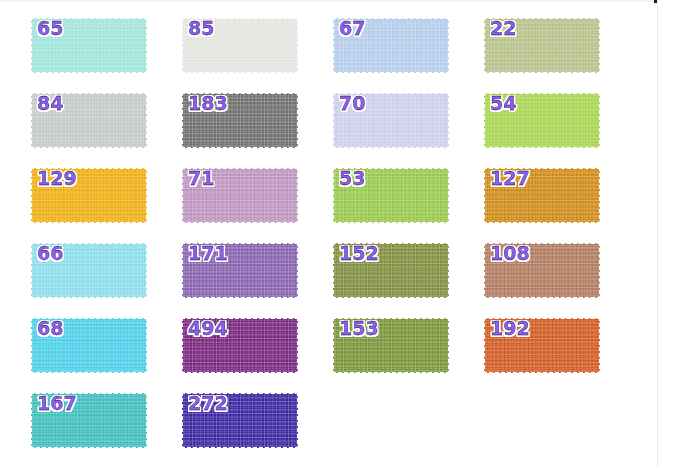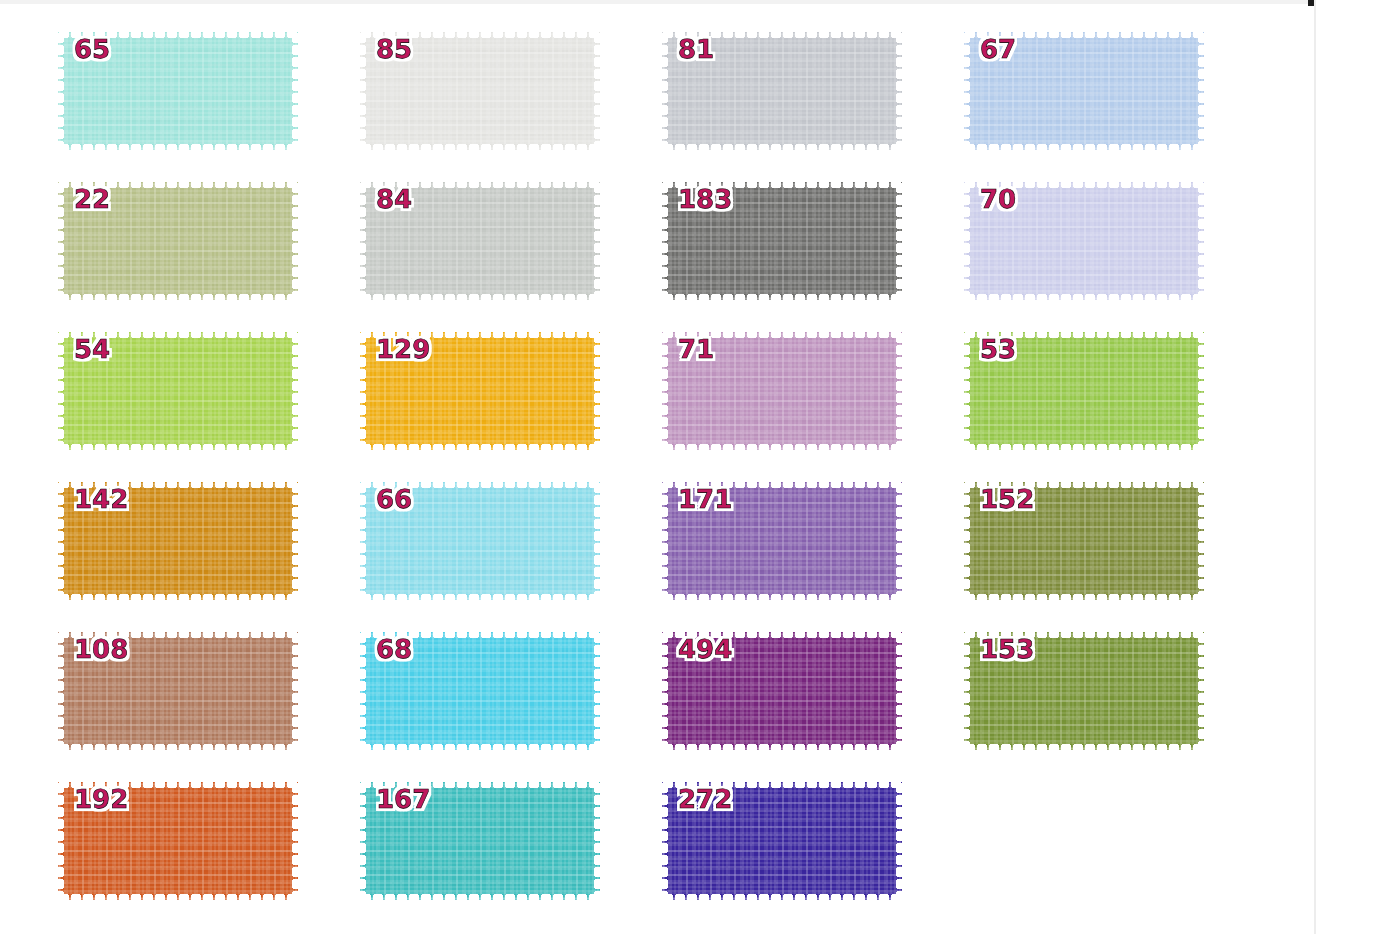--- a/index.html
+++ b/index.html
@@ -148,24 +148,24 @@
       repeating-linear-gradient(90deg, rgba(255,255,255,0.45) 0 1px, rgba(255,255,255,0) 1px 4px),
       repeating-linear-gradient(0deg,  rgba(0,0,0,0.05) 0 1px, rgba(0,0,0,0) 1px 7px);
   }
 
   
   .swatch-label {
     position: absolute;
     left: 8px;
     top: 3px;
     font-family: "DejaVu Sans", "Liberation Sans", sans-serif;
-    font-size: 13px;
+    font-size: 19px;
     font-weight: bold;
     line-height: 1;
-    color: #be185d;
+    color: #8b5cf6;
     letter-spacing: 0px;
     white-space: nowrap;
     text-shadow:
       -1.5px -1.5px 0 #ffffff,
        1.5px -1.5px 0 #ffffff,
       -1.5px  1.5px 0 #ffffff,
        1.5px  1.5px 0 #ffffff,
       -1.5px  0    0 #ffffff,
        1.5px  0    0 #ffffff,
        0   -1.5px  0 #ffffff,
@@ -200,30 +200,20 @@
         <div class="swatch-chip" style="background-color: rgb(228, 228, 225);">
           <div class="weave"></div>
         </div>
         <div class="scallop top"></div>
         <div class="scallop bottom"></div>
         <div class="scallop-v left"></div>
         <div class="scallop-v right"></div>
         <div class="swatch-label">85</div>
       </div>
       <div class="swatch-cell">
-        <div class="swatch-chip" style="background-color: rgb(196, 199, 205);">
-          <div class="weave"></div>
-        </div>
-        <div class="scallop top"></div>
-        <div class="scallop bottom"></div>
-        <div class="scallop-v left"></div>
-        <div class="scallop-v right"></div>
-        <div class="swatch-label">81</div>
-      </div>
-      <div class="swatch-cell">
         <div class="swatch-chip" style="background-color: rgb(180, 204, 235);">
           <div class="weave"></div>
         </div>
         <div class="scallop top"></div>
         <div class="scallop bottom"></div>
         <div class="scallop-v left"></div>
         <div class="scallop-v right"></div>
         <div class="swatch-label">67</div>
       </div>
       <div class="swatch-cell">
@@ -307,21 +297,21 @@
         <div class="swatch-label">53</div>
       </div>
       <div class="swatch-cell">
         <div class="swatch-chip" style="background-color: rgb(206, 138, 21);">
           <div class="weave"></div>
         </div>
         <div class="scallop top"></div>
         <div class="scallop bottom"></div>
         <div class="scallop-v left"></div>
         <div class="scallop-v right"></div>
-        <div class="swatch-label">142</div>
+        <div class="swatch-label">127</div>
       </div>
       <div class="swatch-cell">
         <div class="swatch-chip" style="background-color: rgb(139, 220, 234);">
           <div class="weave"></div>
         </div>
         <div class="scallop top"></div>
         <div class="scallop bottom"></div>
         <div class="scallop-v left"></div>
         <div class="scallop-v right"></div>
         <div class="swatch-label">66</div>

